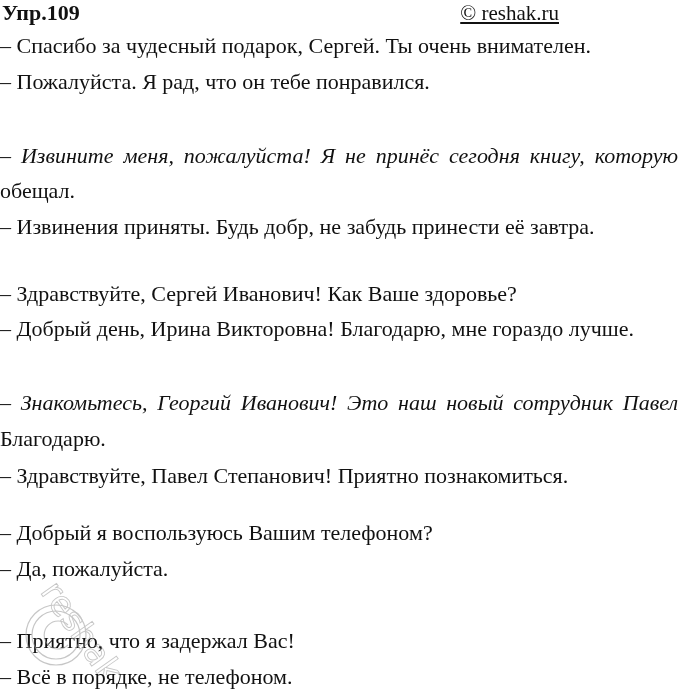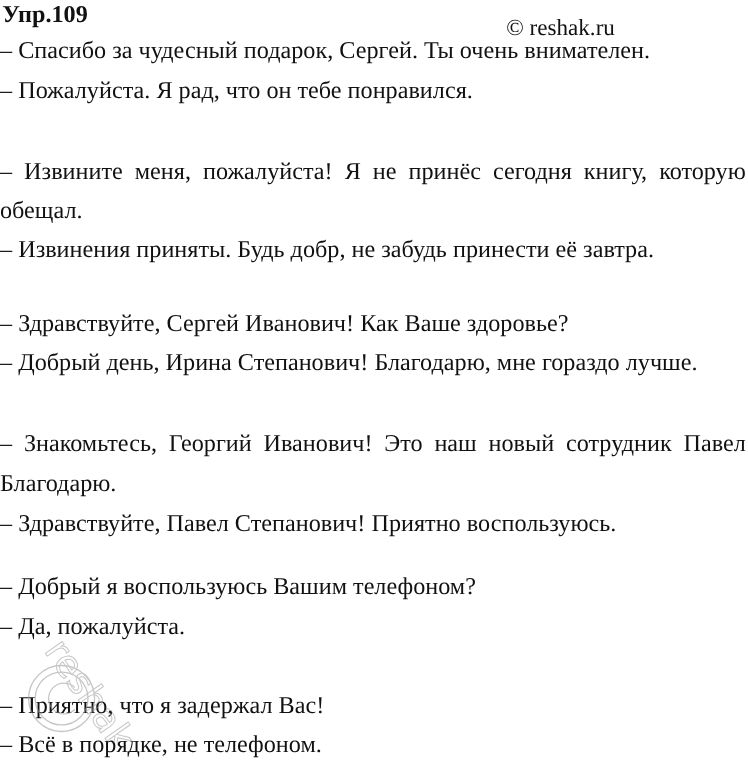--- a/index.html
+++ b/index.html
@@ -3,27 +3,27 @@
 <meta charset="utf-8">
 <style>
   html, body { margin: 0; padding: 0; background: #ffffff; }
   body {
     width: 680px; height: 691px; overflow: hidden; position: relative;
     font-family: "Liberation Serif", "DejaVu Serif", serif;
     color: #111111;
   }
   .header { position: absolute; left: 0; top: 0; width: 562px; height: 30px; }
   .title { position: absolute; left: 2px; top: 0px; font-size: 22px; font-weight: bold; line-height: 26px; }
-  .copyright { position: absolute; right: 3px; top: 12px; font-size: 21px; line-height: 26px; }
+  .copyright { position: absolute; right: 3px; top: 0px; font-size: 21px; line-height: 26px; text-decoration: underline; }
   .content { position: absolute; left: 0; top: 28px; width: 680px; }
   .line {
     position: absolute; left: 0; width: 678px;
     font-size: 22px; line-height: 30px; white-space: nowrap;
   }
-  .justify { text-align: justify; text-align-last: justify; white-space: normal; }
+  .justify { text-align: justify; text-align-last: justify; white-space: normal; font-style: italic; }
   .watermark {
     position: absolute; left: 18px; top: 555px; width: 150px; height: 120px;
     pointer-events: none; opacity: 0.55;
   }
 </style>
 </head>
 <body>
 
 <div class="header">
   <div class="title">Упр.109</div>
@@ -33,25 +33,25 @@
 <div class="content">
 
   <div class="line" style="top:3px">– Спасибо за чудесный подарок, Сергей. Ты очень внимателен.</div>
   <div class="line" style="top:39px">– Пожалуйста. Я рад, что он тебе понравился.</div>
 
   <div class="line justify" style="top:113px">– Извините меня, пожалуйста! Я не принёс сегодня книгу, которую</div>
   <div class="line" style="top:148px">обещал.</div>
   <div class="line" style="top:184px">– Извинения приняты. Будь добр, не забудь принести её завтра.</div>
 
   <div class="line" style="top:251px">– Здравствуйте, Сергей Иванович! Как Ваше здоровье?</div>
-  <div class="line" style="top:286px">– Добрый день, Ирина Степанович! Благодарю, мне гораздо лучше.</div>
+  <div class="line" style="top:286px">– Добрый день, Ирина Викторовна! Благодарю, мне гораздо лучше.</div>
 
   <div class="line justify" style="top:360px">– Знакомьтесь, Георгий Иванович! Это наш новый сотрудник Павел</div>
   <div class="line" style="top:396px">Благодарю.</div>
-  <div class="line" style="top:433px">– Здравствуйте, Павел Степанович! Приятно воспользуюсь.</div>
+  <div class="line" style="top:433px">– Здравствуйте, Павел Степанович! Приятно познакомиться.</div>
 
   <div class="line" style="top:490px">– Добрый я воспользуюсь Вашим телефоном?</div>
   <div class="line" style="top:526px">– Да, пожалуйста.</div>
 
   <div class="line" style="top:598px">– Приятно, что я задержал Вас!</div>
   <div class="line" style="top:634px">– Всё в порядке, не телефоном.</div>
 </div>
 
 <svg class="watermark" viewBox="0 0 150 120">
   <circle cx="38" cy="80" r="30" fill="none" stroke="#999" stroke-width="1.2"></circle>

